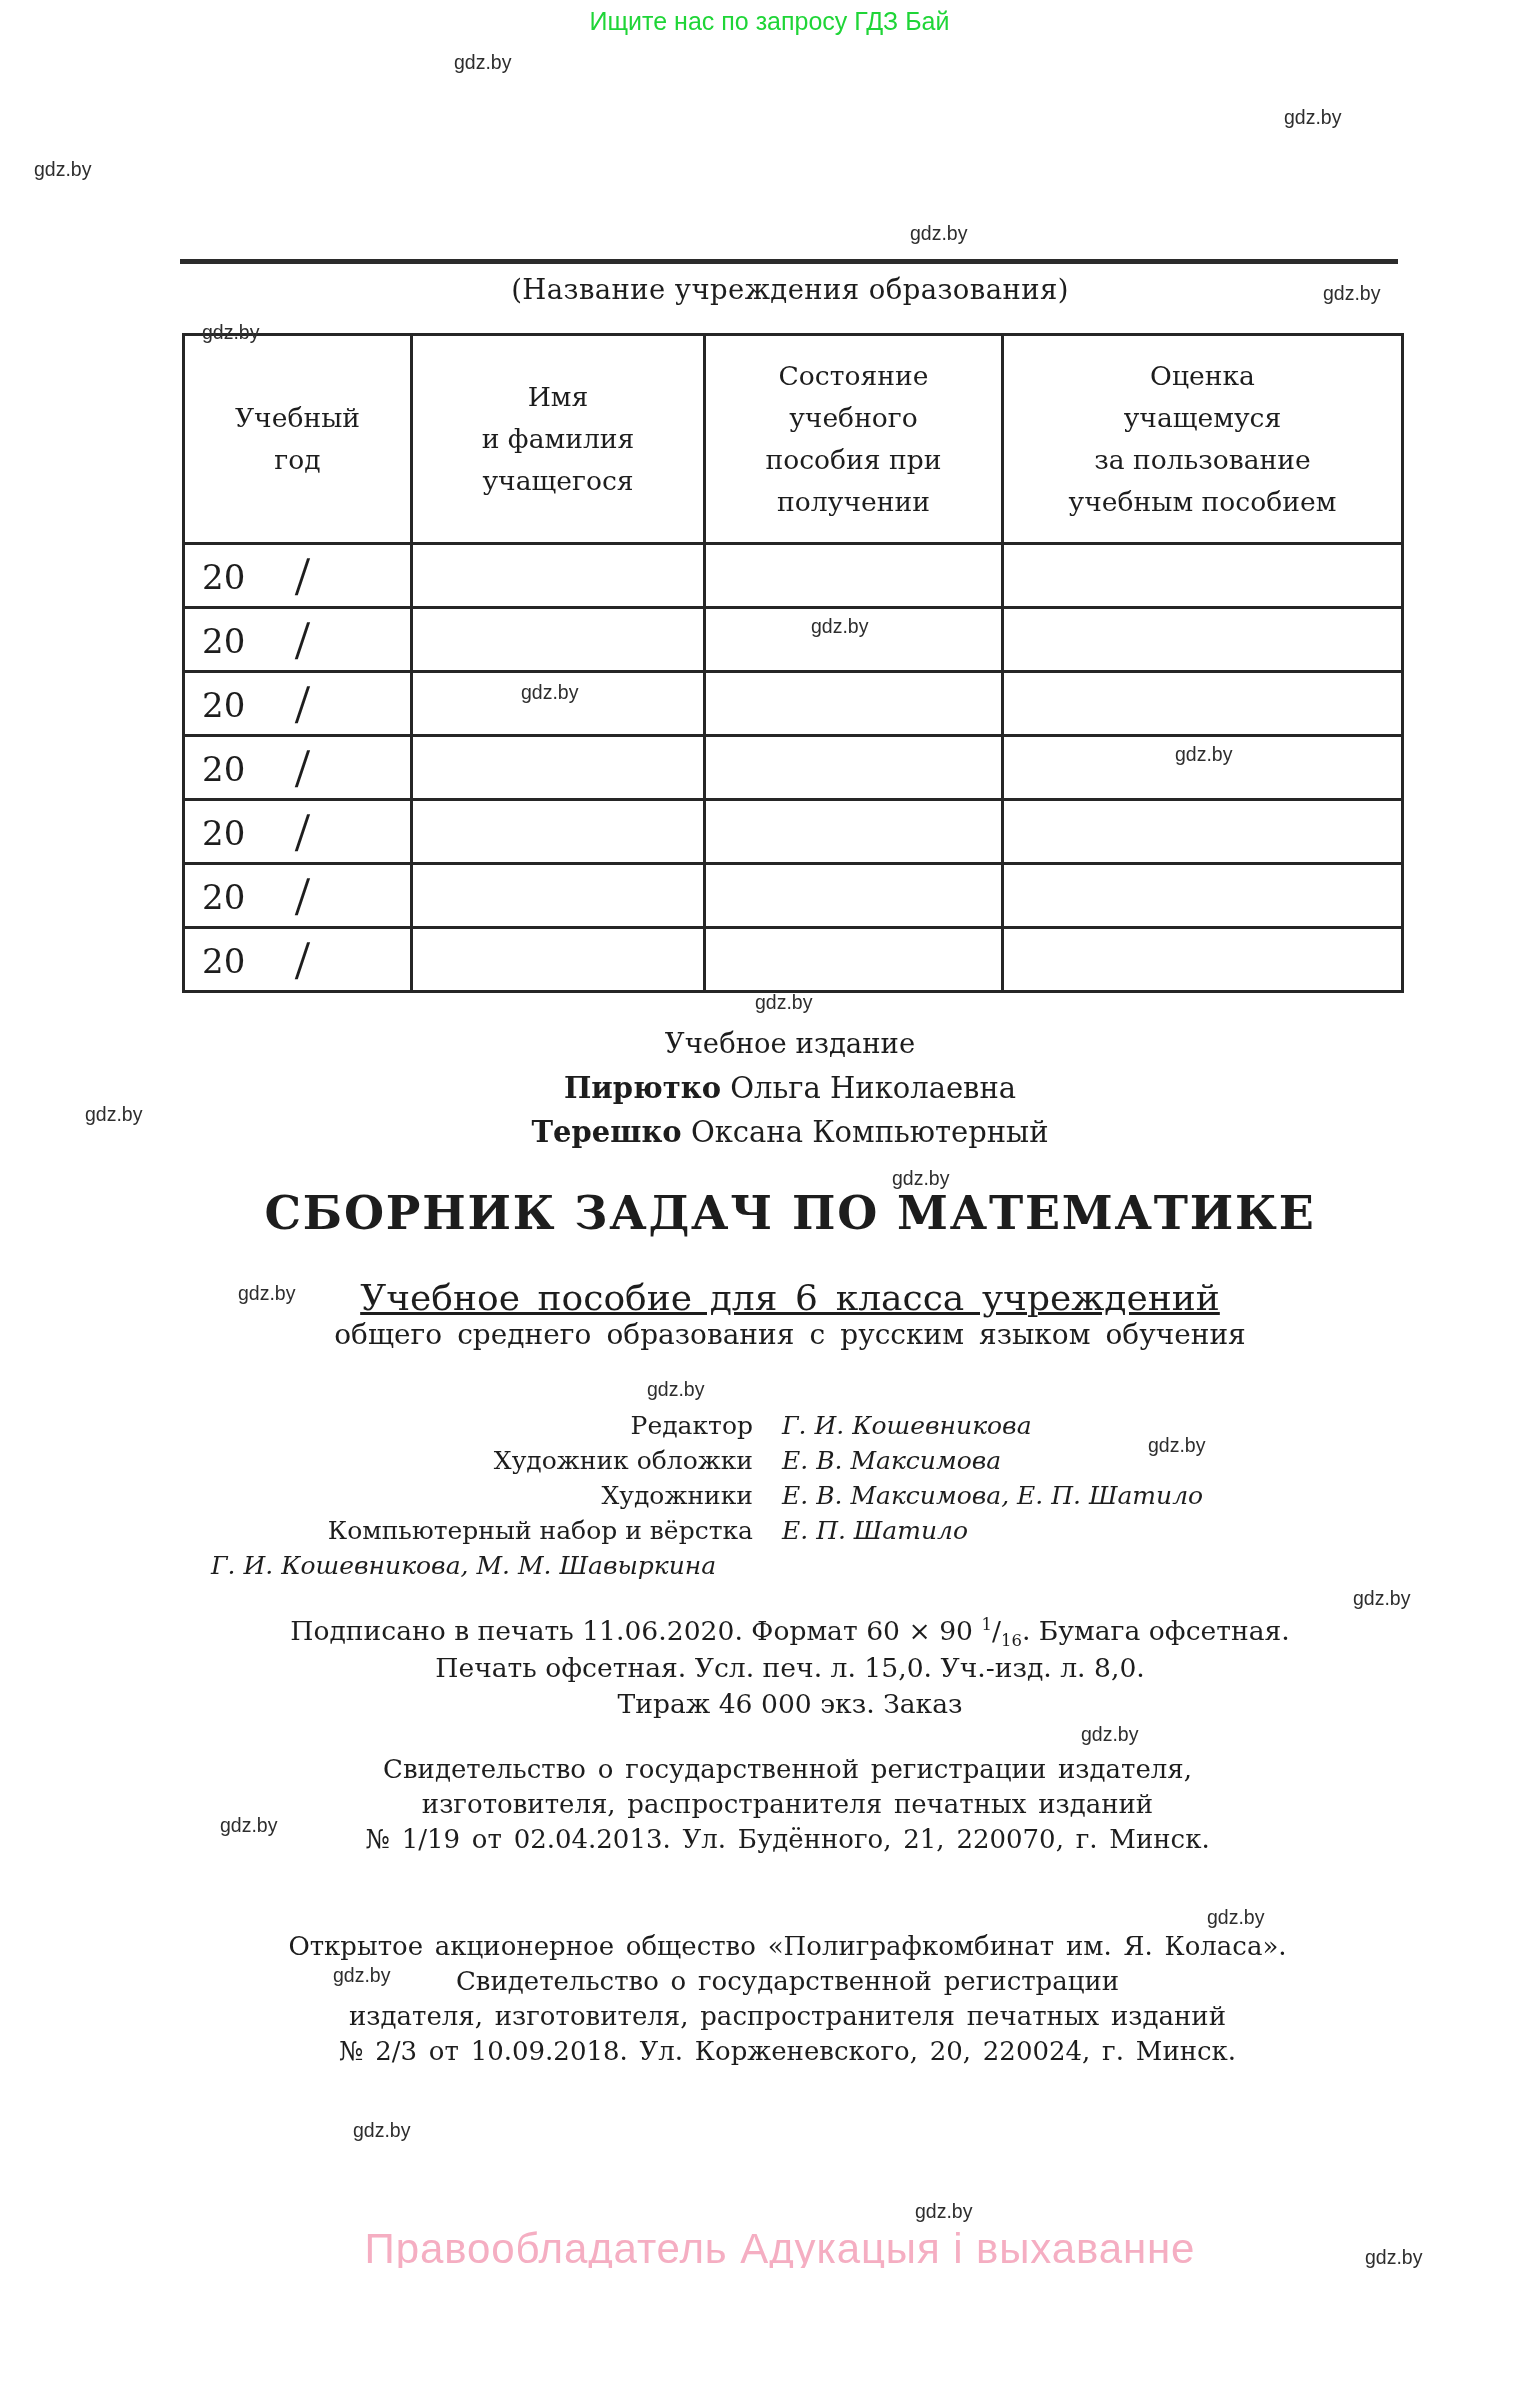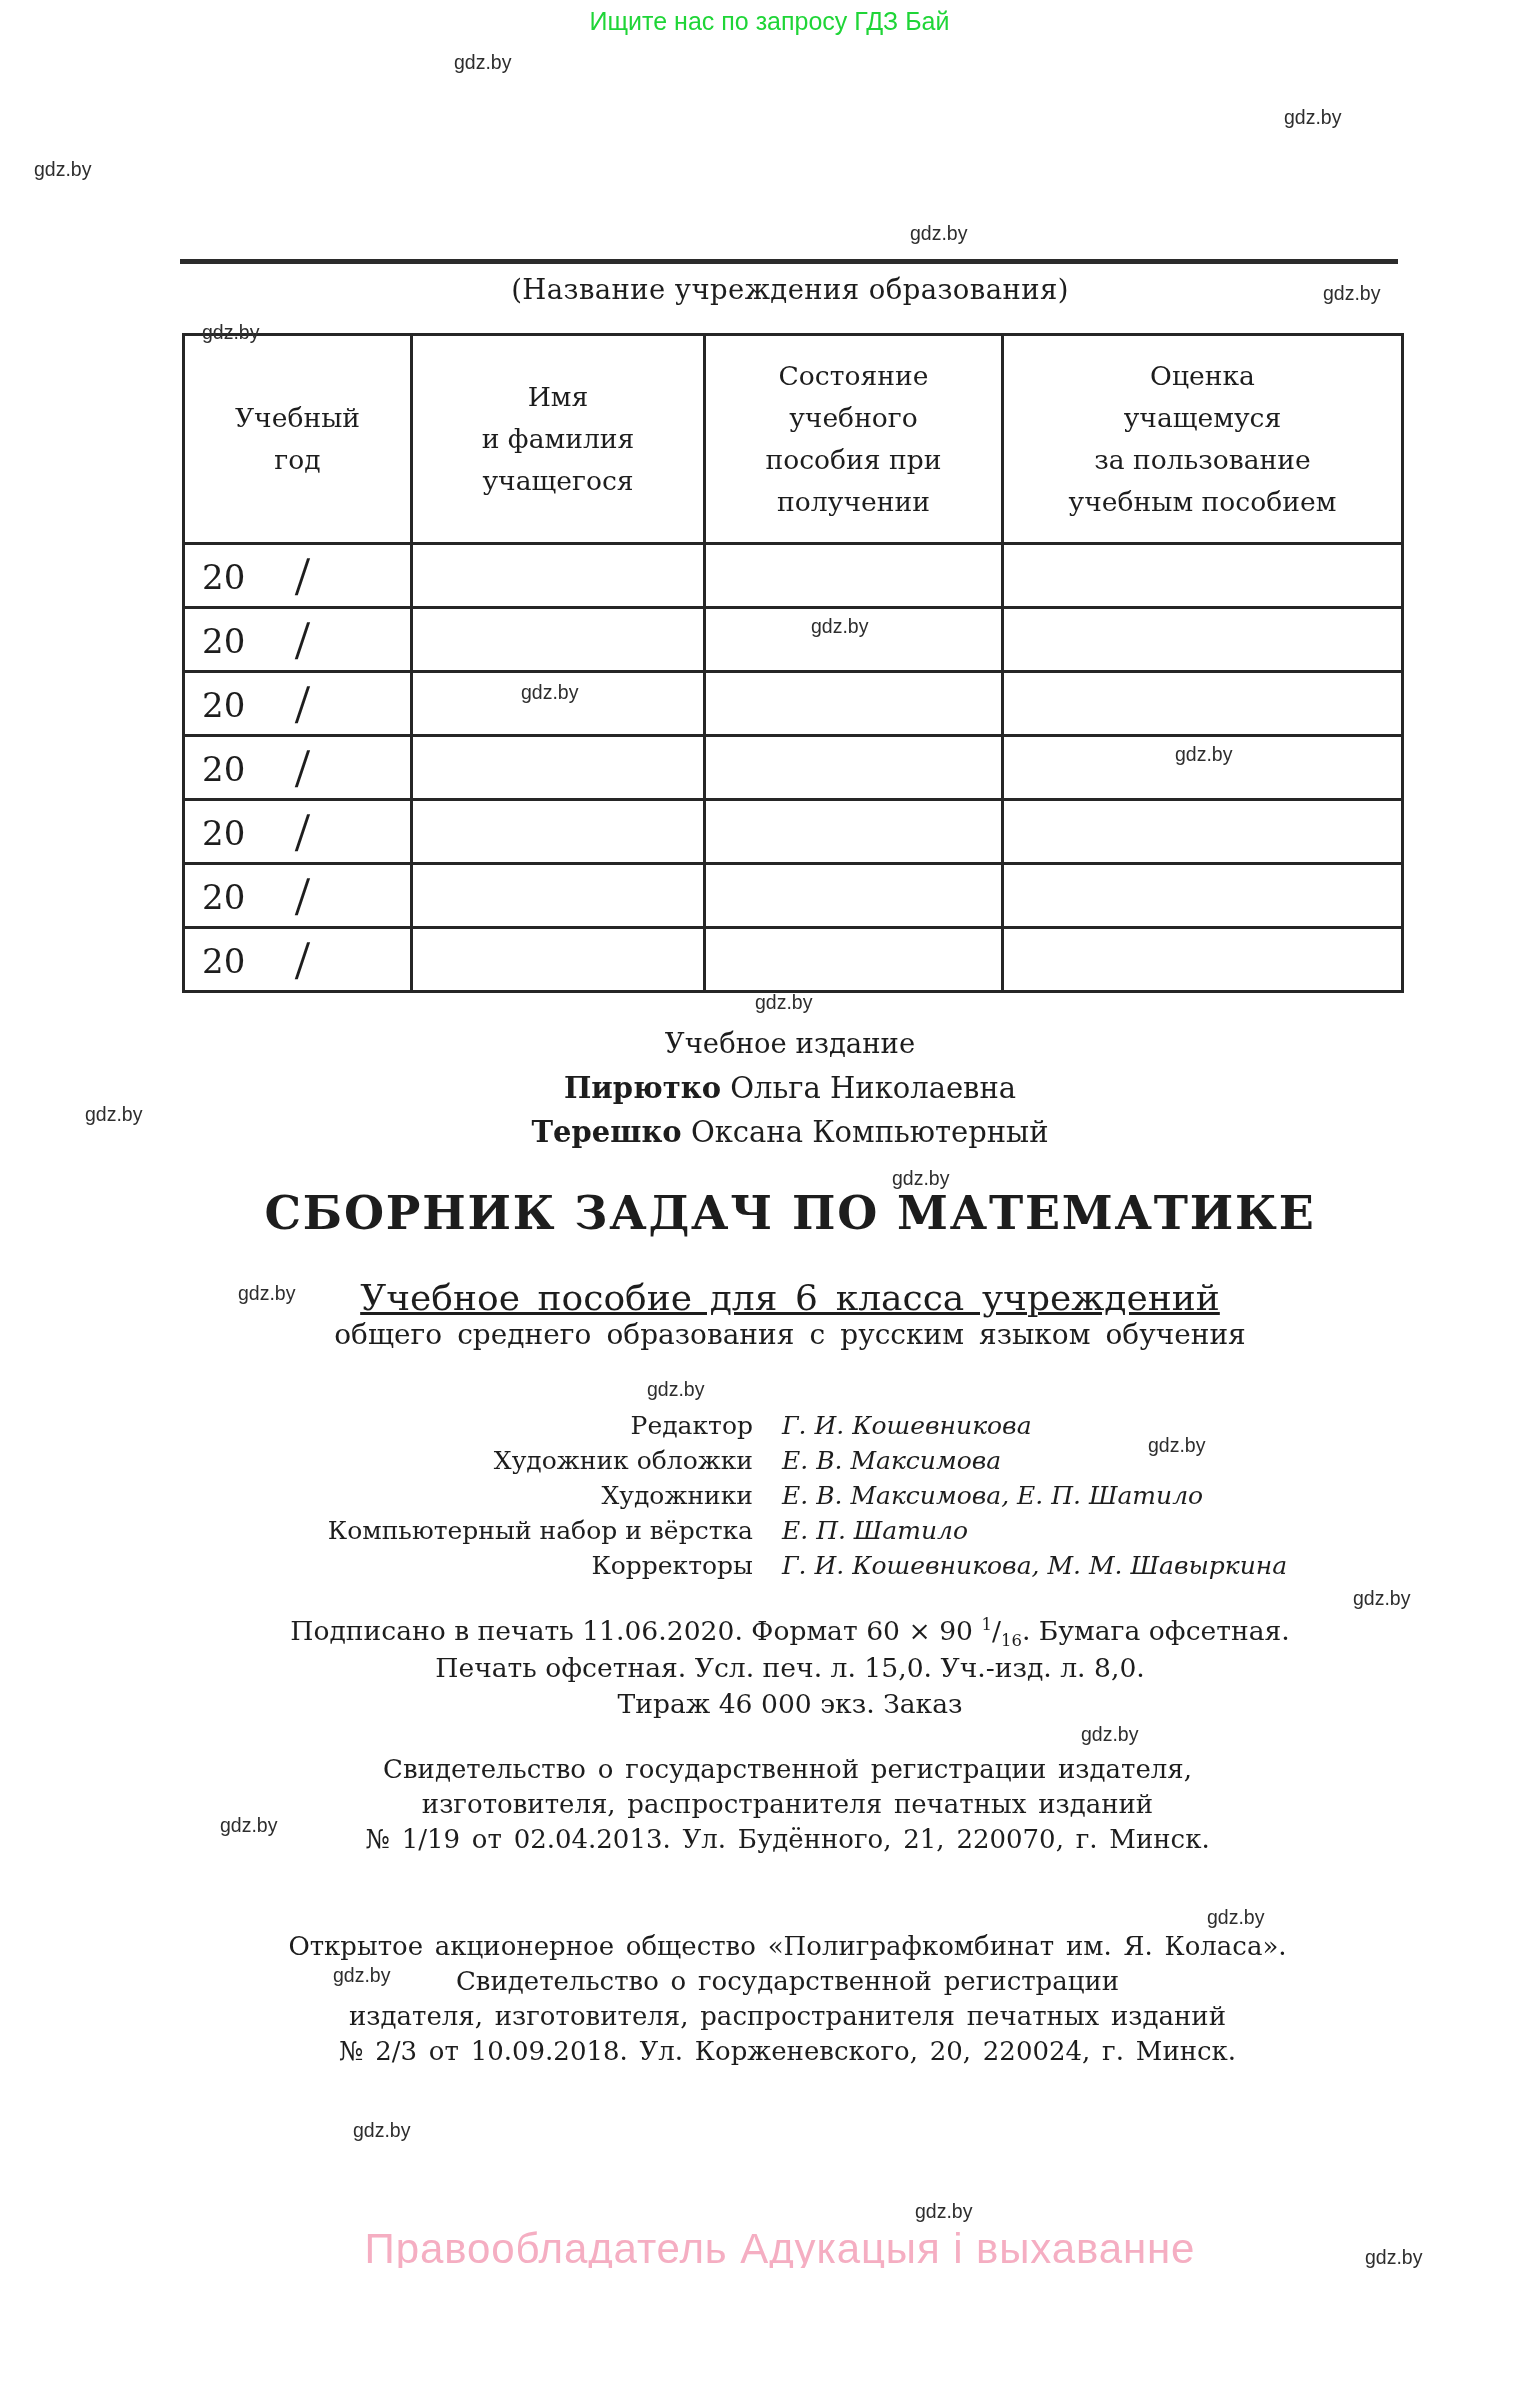--- a/index.html
+++ b/index.html
@@ -206,21 +206,20 @@
       </div>
       <div class="credit-row">
         <div class="credit-role">Художники</div>
         <div class="credit-name">Е. В. Максимова, Е. П. Шатило</div>
       </div>
       <div class="credit-row">
         <div class="credit-role">Компьютерный набор и вёрстка</div>
         <div class="credit-name">Е. П. Шатило</div>
       </div>
       <div class="credit-row">
-        <div class="credit-role">Корректоры</div>
         <div class="credit-name">Г. И. Кошевникова, М. М. Шавыркина</div>
       </div>
     </div>
 
   <div class="cblock print-1"><span>Подписано в печать 11.06.2020. Формат 60 × 90 </span><span class="fr-sup">1</span><span>/</span><span class="fr-sub">16</span><span>. Бумага офсетная.</span></div>
   <div class="cblock print-2">Печать офсетная. Усл. печ. л. 15,0. Уч.-изд. л. 8,0.</div>
   <div class="cblock print-3">Тираж 46 000 экз. Заказ</div>
 
   <div class="pub pub-1" id="pub1-block">
       <div class="pub-line">Свидетельство о государственной регистрации издателя,</div>

